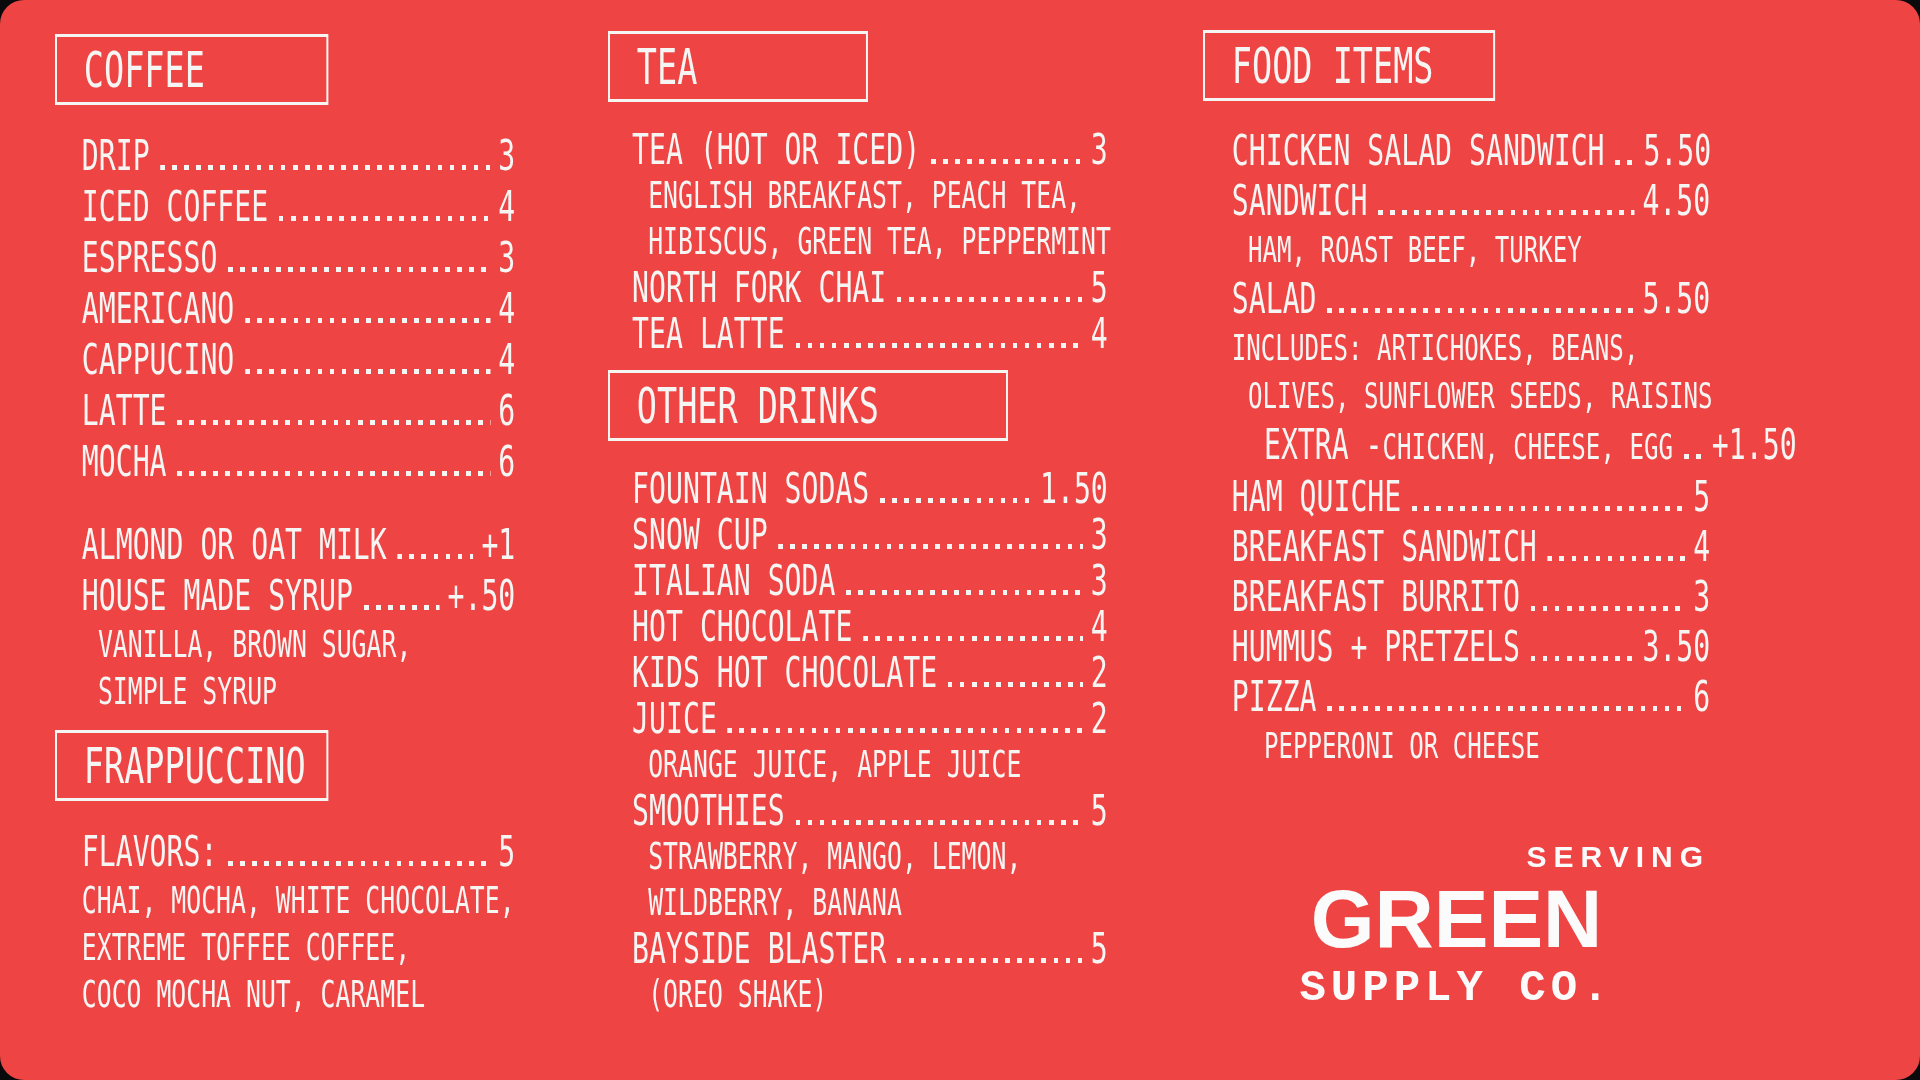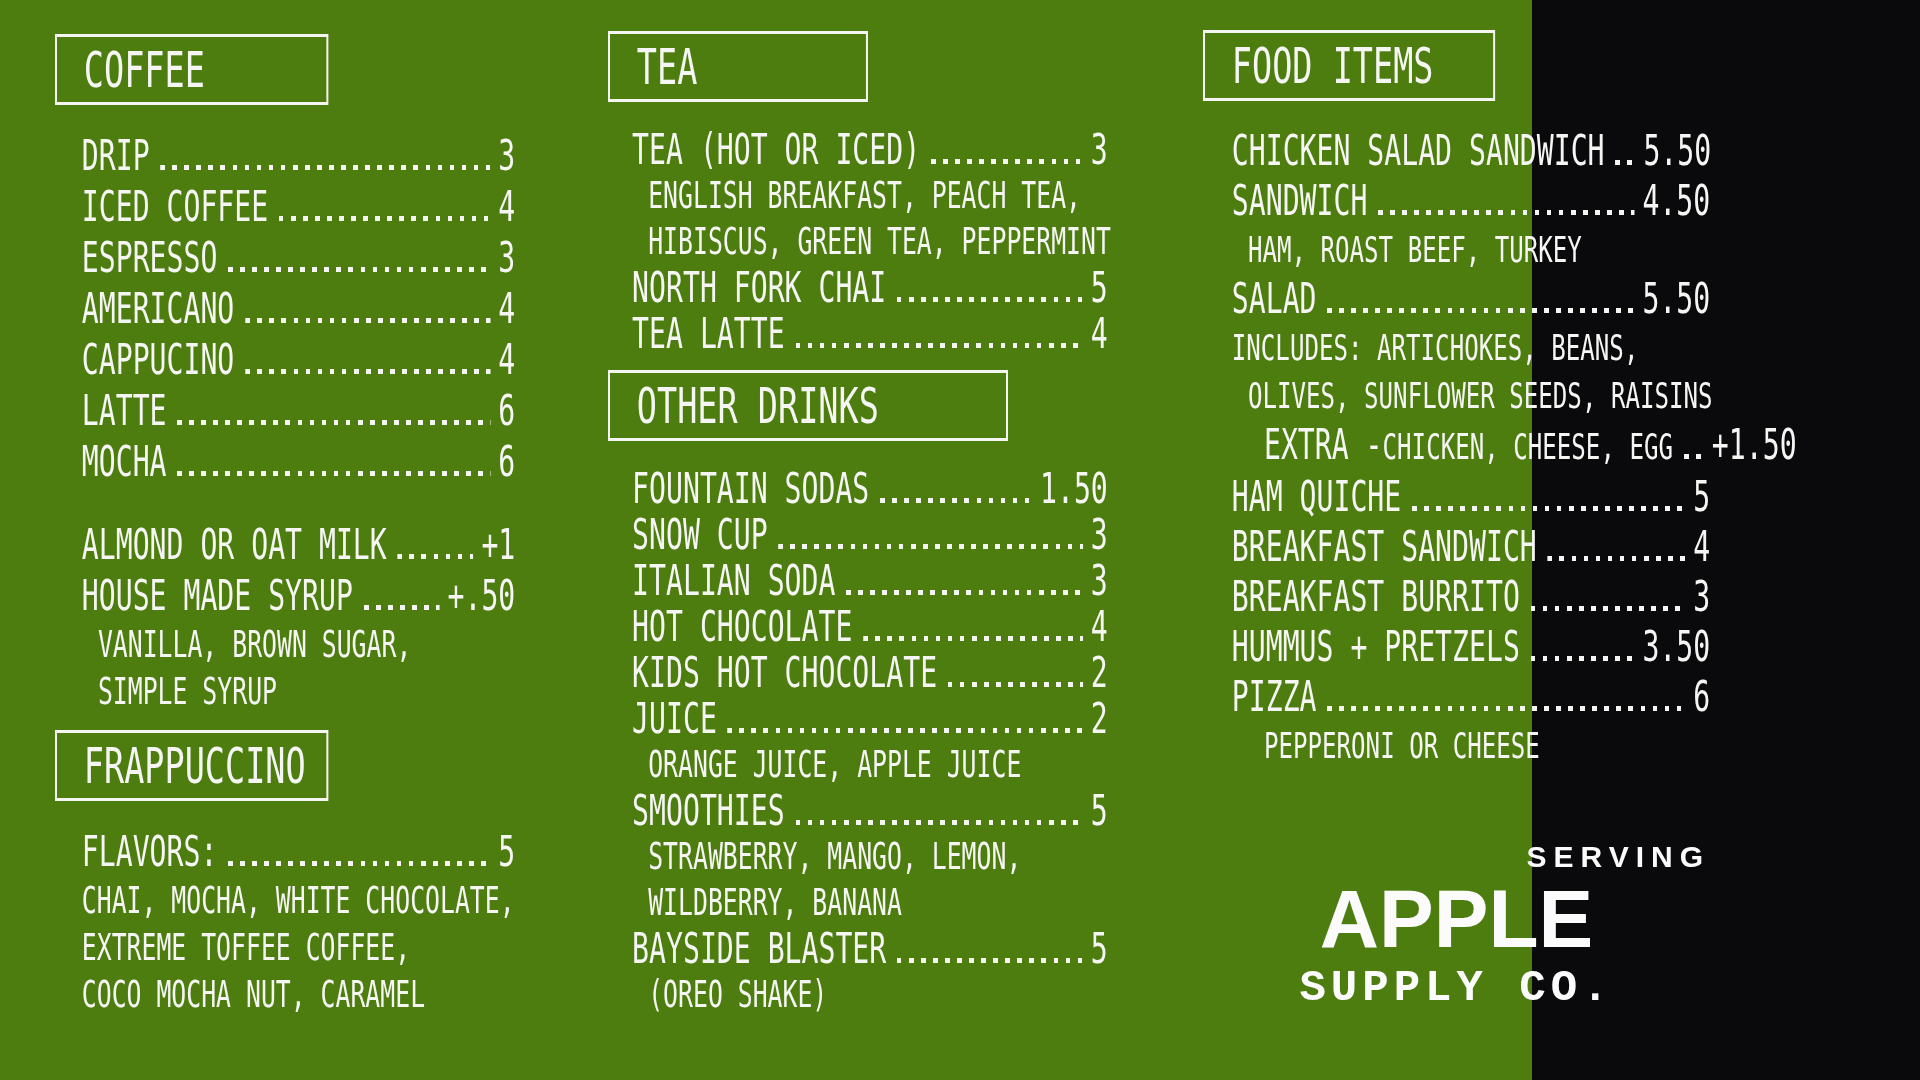--- a/index.html
+++ b/index.html
@@ -2,21 +2,21 @@
 <html><head>
 <meta charset="utf-8">
 <title>Menu Board</title>
 <style>
   html,body{margin:0;padding:0;}
   body{
     width:1920px;height:1080px;overflow:hidden;
     background:#0a0a0c;color:#f5f5f3;
     font-family:"DejaVu Sans Mono", monospace;
   }
-  .board{position:relative;width:1532px;height:1080px;background:#4d7c0f;}
+  .board{position:relative;width:1920px;height:1080px;background:#ef4444;border-radius:24px;}
 
   
   .col{position:absolute;transform:scaleX(0.67);transform-origin:0 0;}
   #col1{left:55px;top:34px;width:687px;--pl:40px;}
   #col2{left:608px;top:31px;width:746px;--pl:36px;}
   #col3{left:1203px;top:30px;width:757px;--pl:43px;}
 
   .section-box{
     border:3px solid #f5f5f3;height:71px;box-sizing:border-box;
     display:flex;align-items:center;padding-left:40px;margin-bottom:25px;
@@ -269,16 +269,16 @@
         <div class="leader"></div>
         <span class="price">6</span>
       </div>
       <div class="row sub ind2">
         <span class="name">PEPPERONI OR CHEESE</span>
       </div>
     </div>
 
   <div class="logo">
     <span class="logo-serving">SERVING</span>
-    <span class="logo-brand">APPLE</span>
+    <span class="logo-brand">GREEN</span>
     <span class="logo-suffix">SUPPLY CO.</span>
   </div>
 </div>
 
 </body></html>

